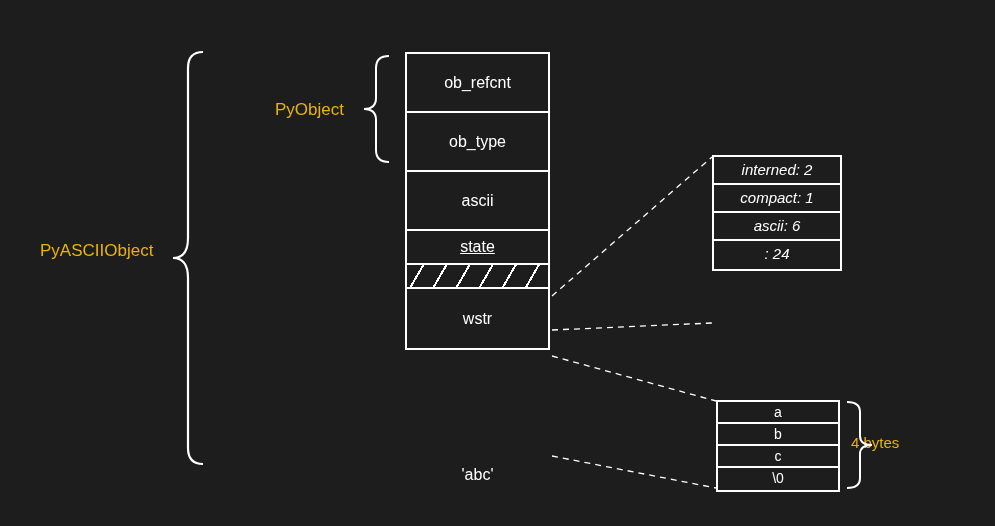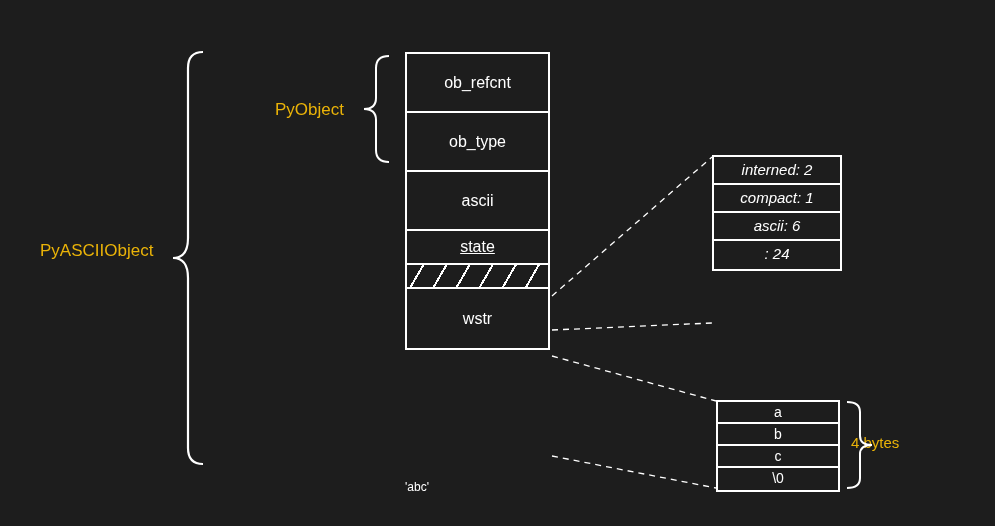--- a/index.html
+++ b/index.html
@@ -80,24 +80,24 @@
     text-align: center;
     height: 22px;
     line-height: 20px;
   }
   .bytes-table .row:last-child { border-bottom: none; }
 
   
   .caption {
     position: absolute;
     left: 405px;
-    top: 480px;
+    top: 466px;
     width: 145px;
-    text-align: left;
-    font-size: 12px;
+    text-align: center;
+    font-size: 16px;
   }
 
   
   svg { position: absolute; }
   .conn { stroke: #fff; stroke-width: 1.3; stroke-dasharray: 6 5; fill: none; }
 </style>
 </head>
 <body>
 
 <div class="label" style="left:40px; top:241px;">PyASCIIObject</div>

